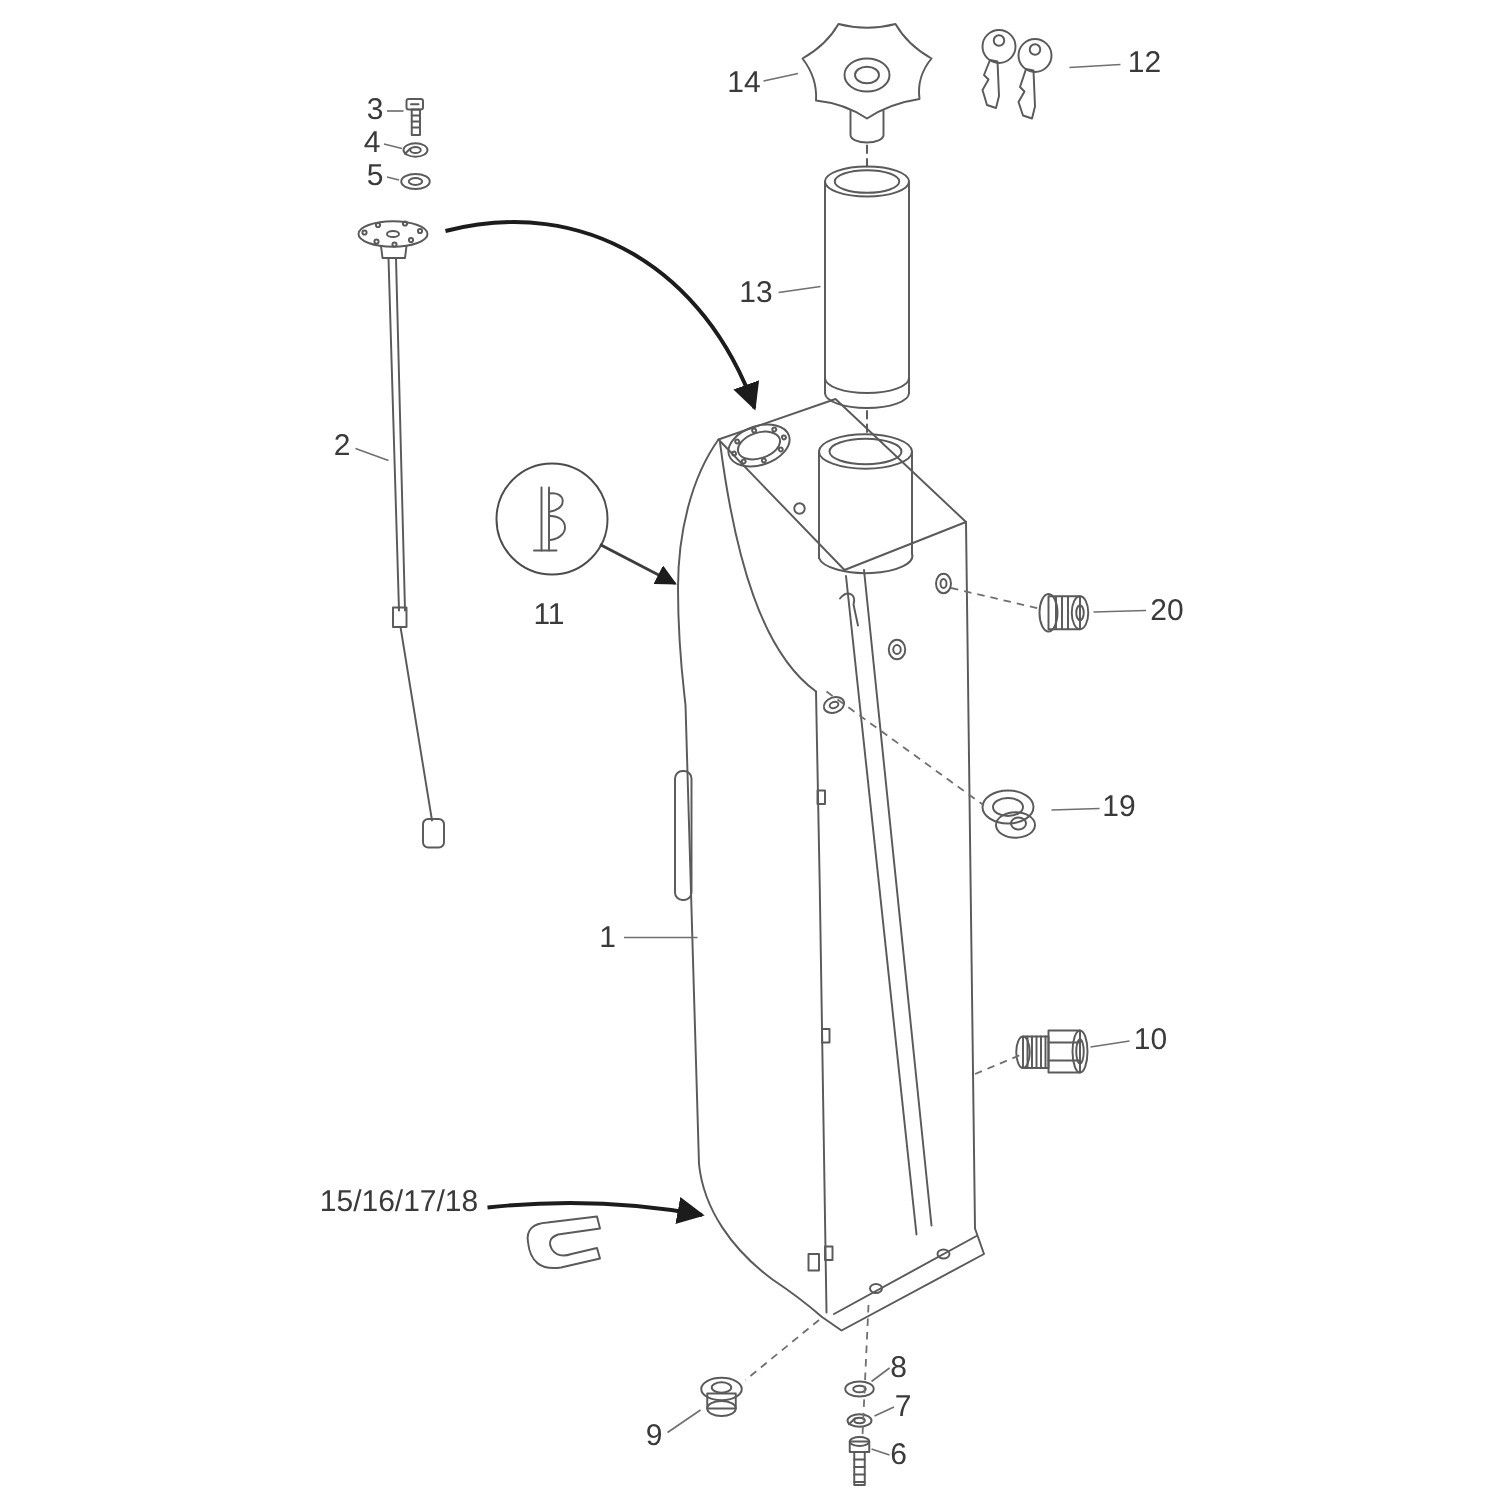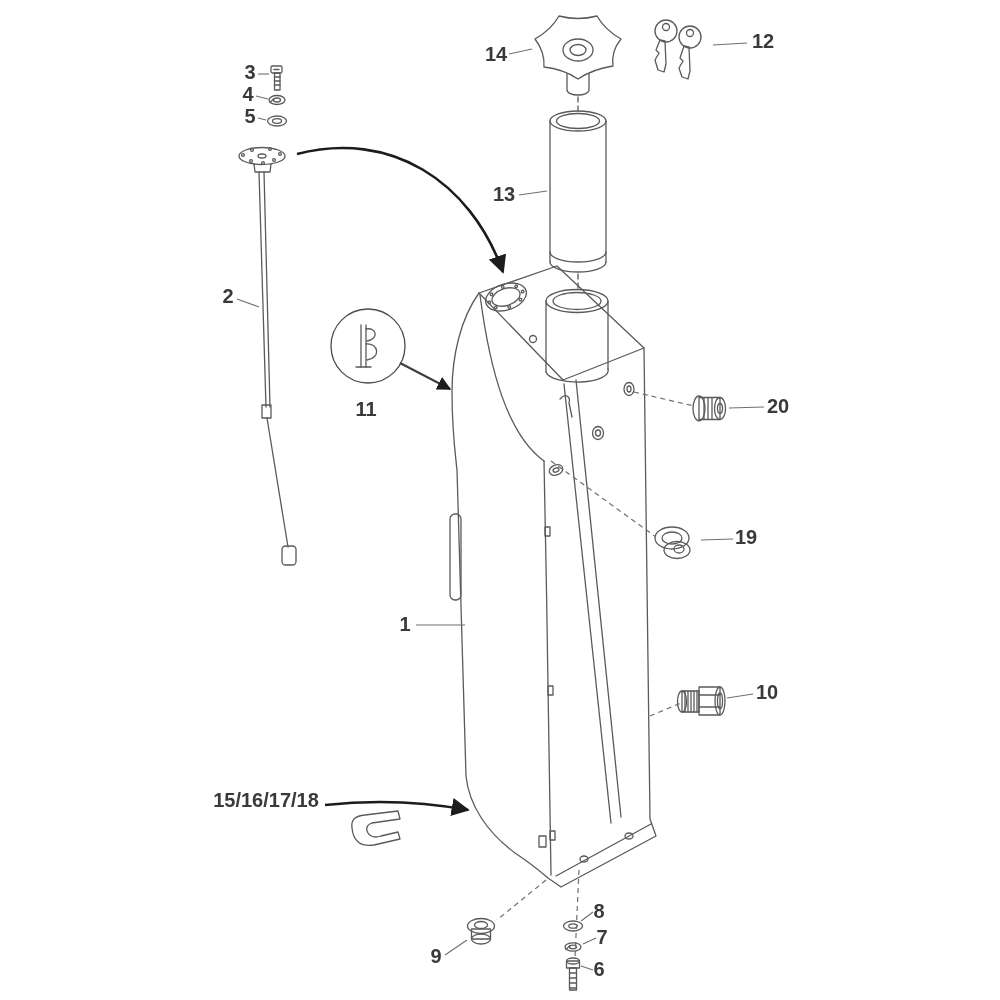--- a/index.html
+++ b/index.html
@@ -1,17 +1,17 @@
 <!DOCTYPE html>
 <html><head>
 <meta charset="utf-8">
 <style>
   html,body{margin:0;padding:0;background:#ffffff;}
   .stage{position:relative;width:1000px;height:1000px;background:#ffffff;overflow:hidden;
-         font-family:"Liberation Sans", sans-serif;font-weight:bold;}
+         font-family:"Liberation Sans", sans-serif;}
   svg{position:absolute;left:0;top:0;}
   .art path,.art ellipse,.art circle,.art rect,.art line,.art polyline{
     stroke:#5a5a5a;stroke-width:1.3;fill:none;stroke-linejoin:round;stroke-linecap:round;}
   .fillW{fill:#ffffff;}
   .fillL{fill:#f0f0f0;}
   .fillM{fill:#dedede;}
   .fillG{fill:#c9c9c9;}
   .fillD{fill:#8a8a8a;}
   .thin{stroke-width:1;}
   .thick{stroke-width:2;}

